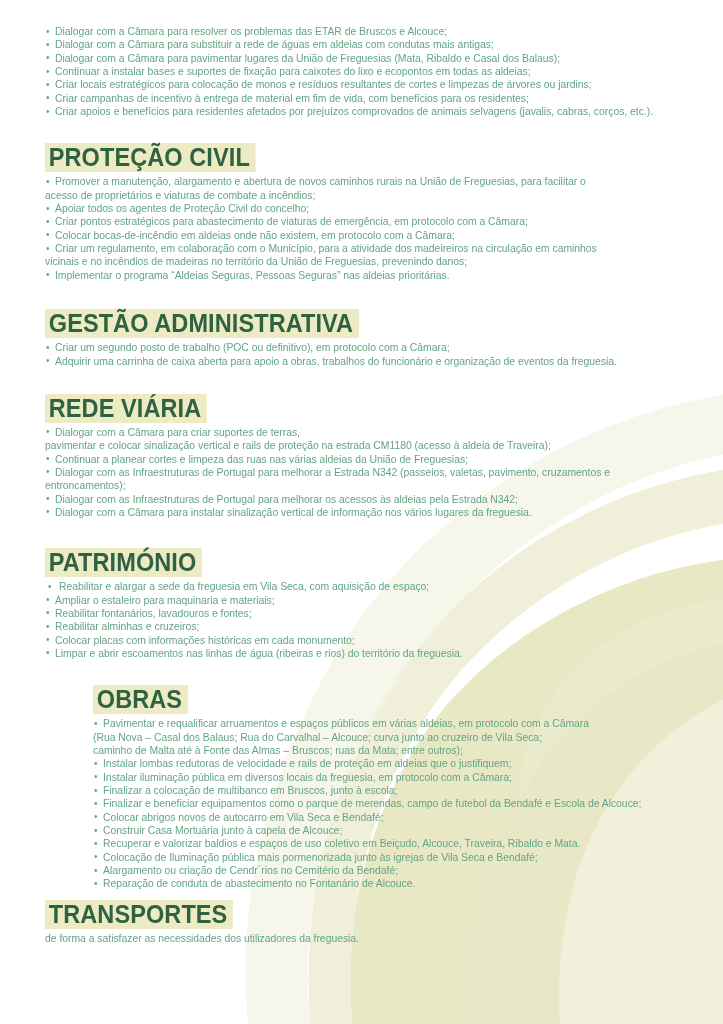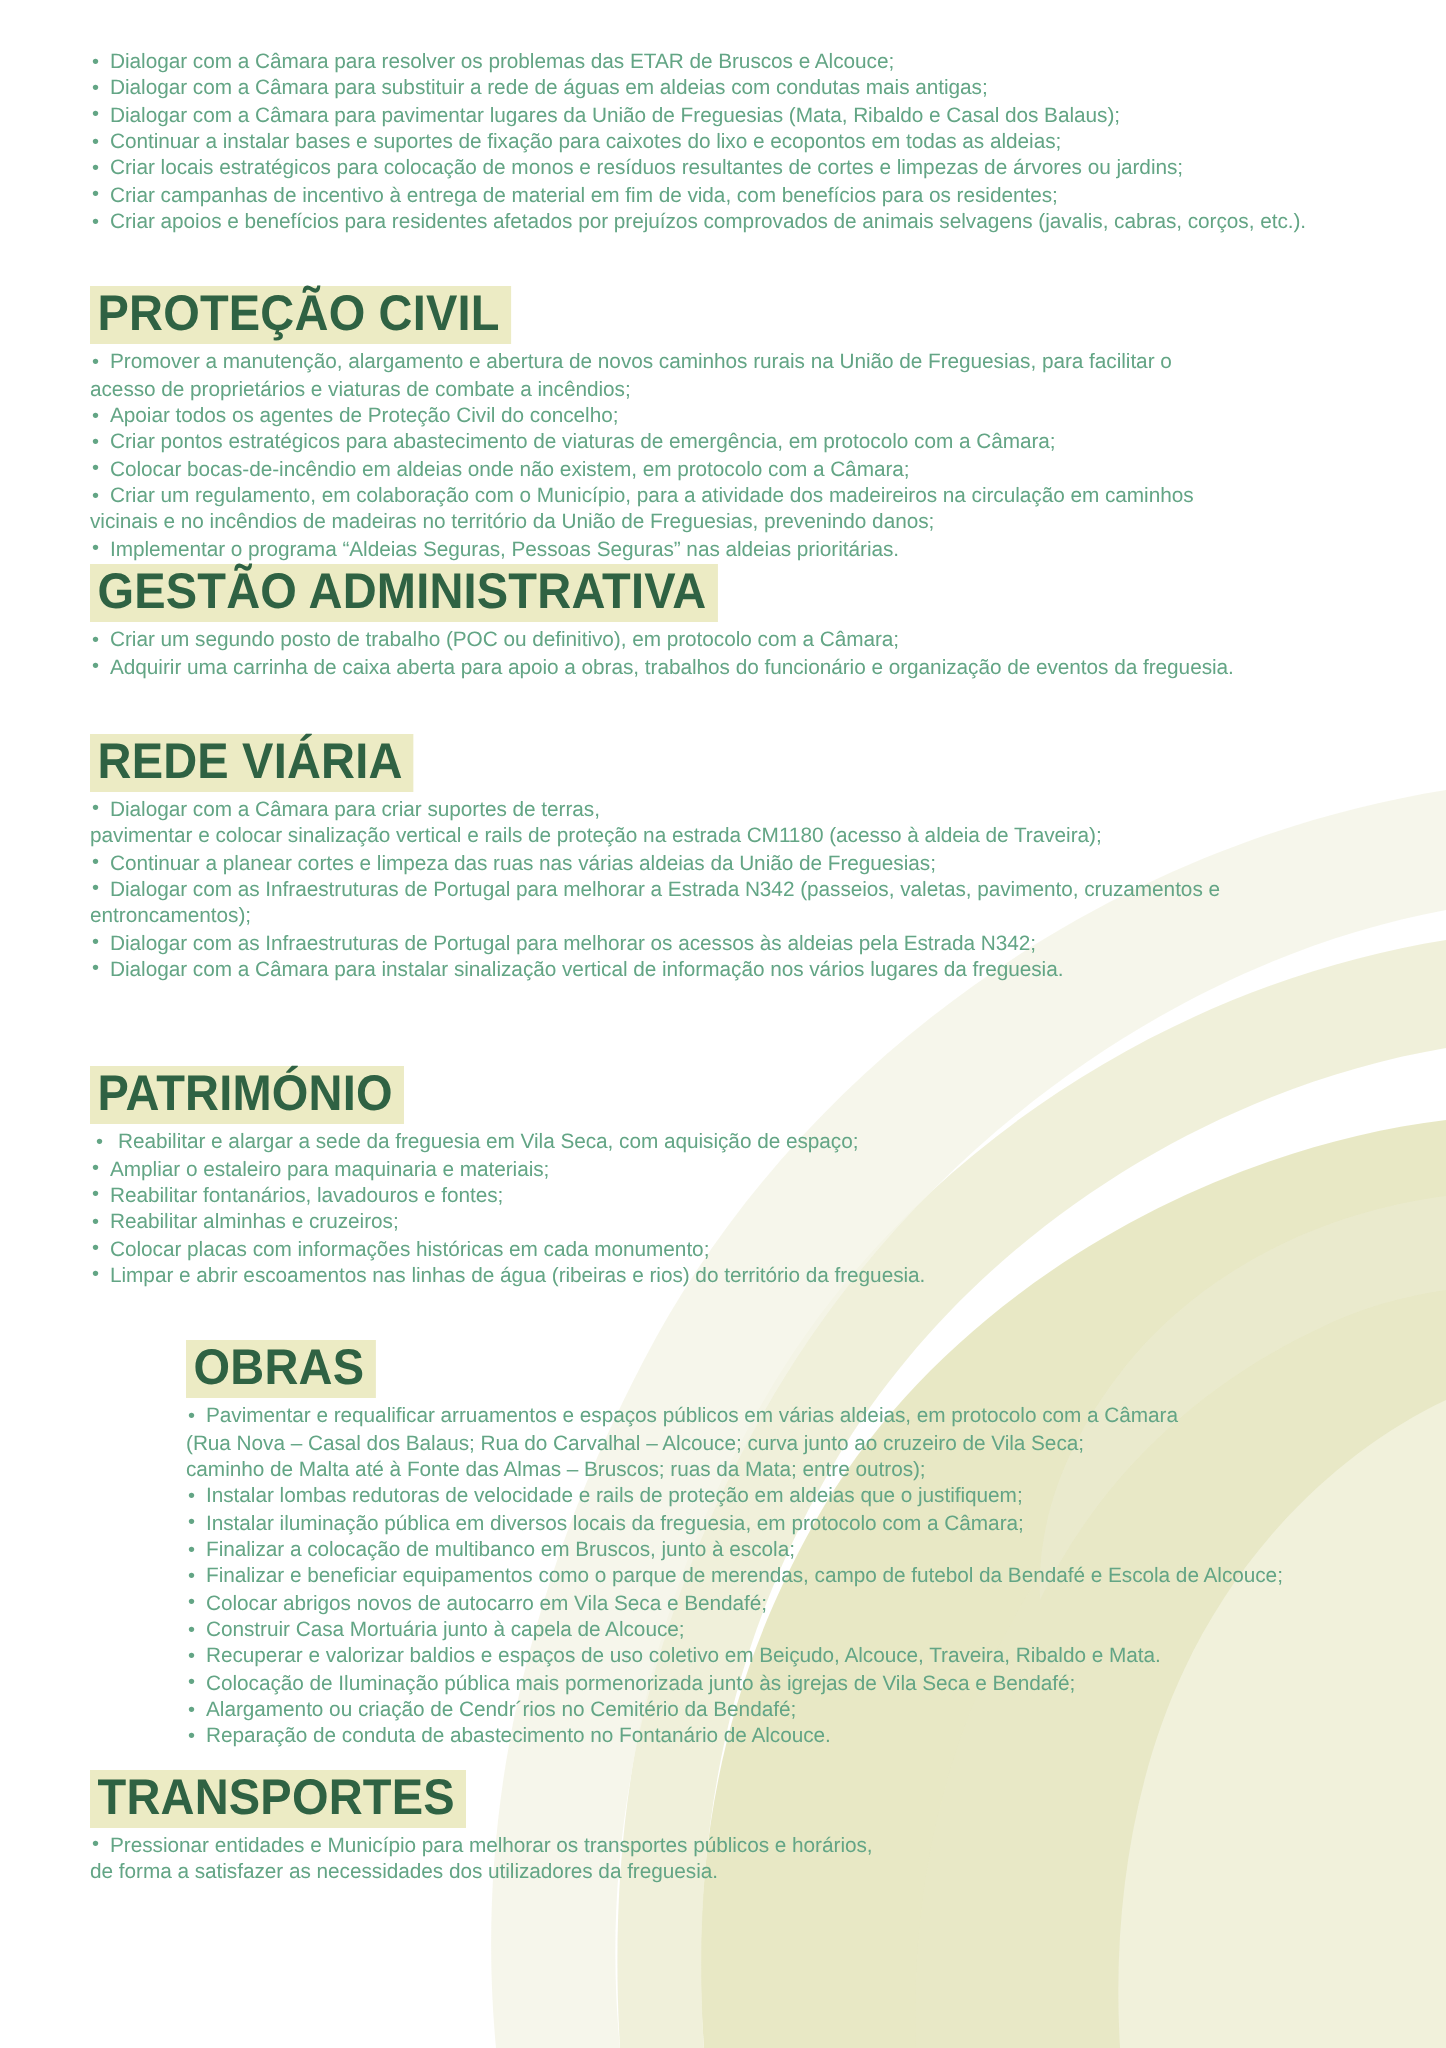--- a/index.html
+++ b/index.html
@@ -82,23 +82,23 @@
 
   
   ul.bullets li.indented {
     padding-left: 14px;
   }
   ul.bullets li.indented::before { left: 3px; }
 
   
   #sec-intro { margin-top: 0; }
   #sec-protecao { margin-top: 25px; }
-  #sec-gestao   { }
+  #sec-gestao   { margin-top: 27px; }
   #sec-rede     { margin-top: 26px; }
-  #sec-patrimonio { margin-top: 41px; }
+  #sec-patrimonio { margin-top: 29px; }
   #sec-obras    { margin-top: 25px; margin-left: 48px; }
   #sec-transportes { margin-top: 9px; }
 
   .section-heading-wrap { line-height: 0; }
 </style>
 </head>
 <body>
 
 <svg id="watermark" viewBox="0 0 723 1024" width="723" height="1024" aria-hidden="true">
   <defs>
@@ -212,17 +212,16 @@
         <li>Construir Casa Mortuária junto à capela de Alcouce;</li>
         <li>Recuperar e valorizar baldios e espaços de uso coletivo em Beiçudo, Alcouce, Traveira, Ribaldo e Mata.</li>
         <li>Colocação de Iluminação pública mais pormenorizada junto às igrejas de Vila Seca e Bendafé;</li>
         <li>Alargamento ou criação de Cendr´rios no Cemitério da Bendafé;</li>
         <li>Reparação de conduta de abastecimento no Fontanário de Alcouce.</li>
       </ul>
     </section>
     <section class="section" id="sec-transportes">
       <div class="section-heading-wrap"><h2 class="section-heading">TRANSPORTES</h2></div>
       <ul class="bullets">
-        <li>Pressionar entidades e Município para melhorar os transportes públicos e horários,</li>
         <li class="cont">de forma a satisfazer as necessidades dos utilizadores da freguesia.</li>
       </ul>
     </section>
   </main>
 
 </body></html>

